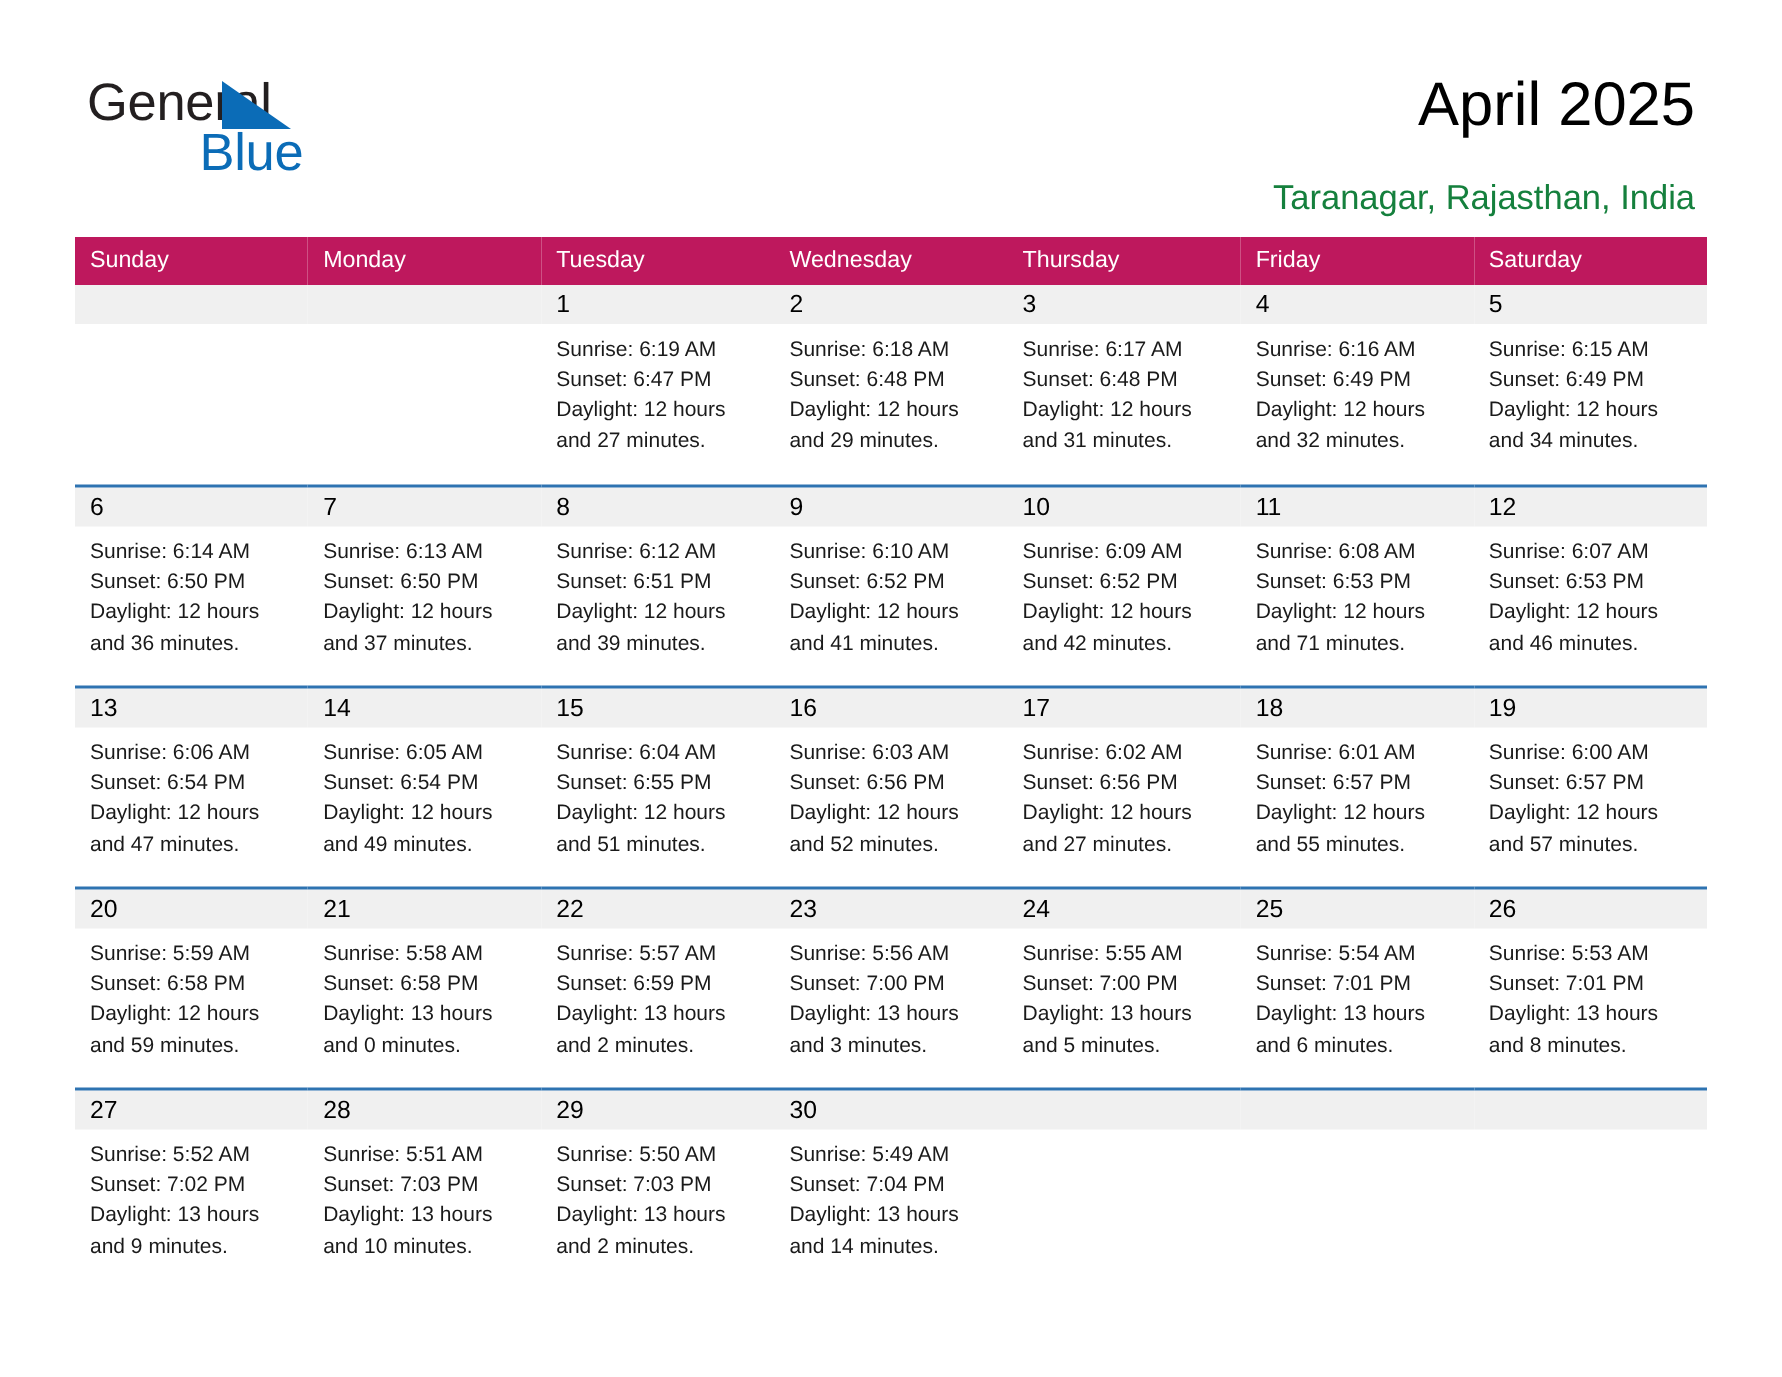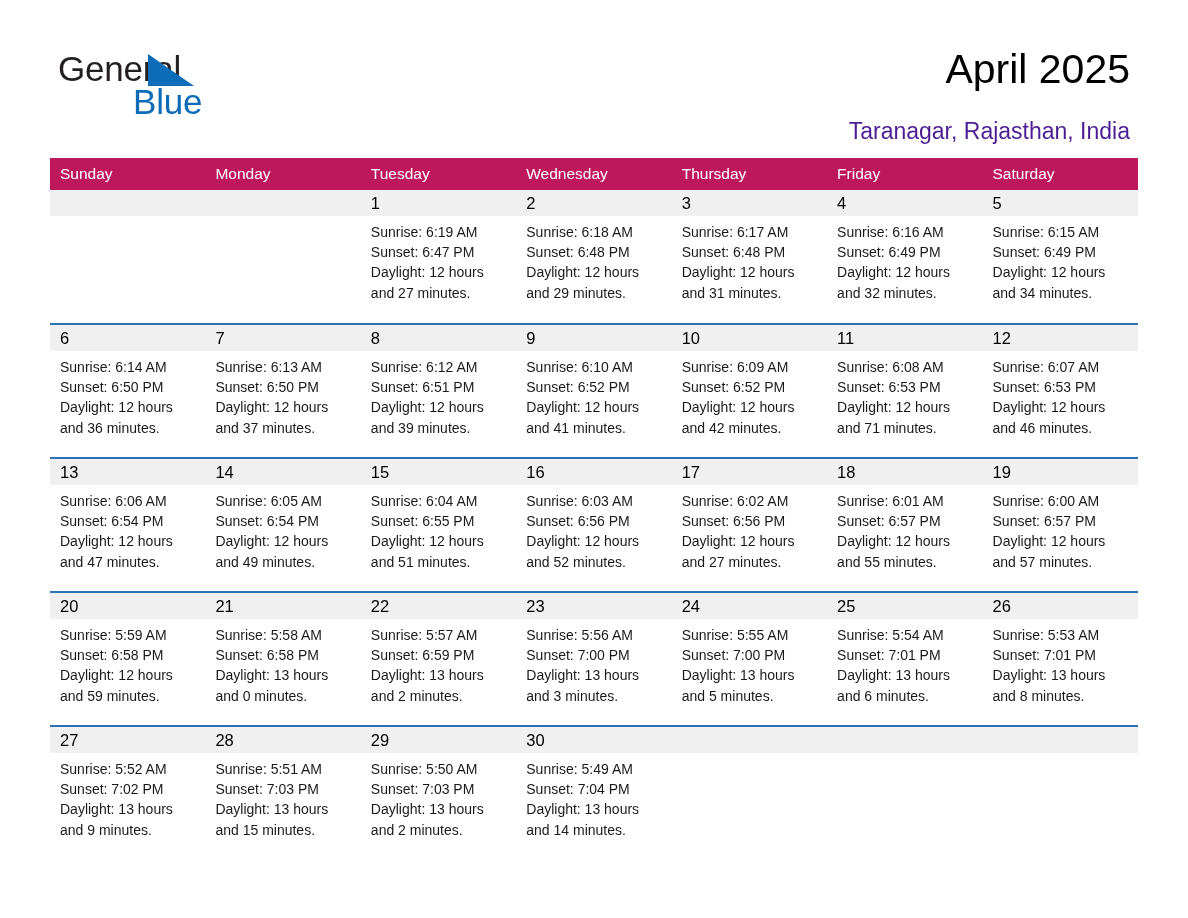--- a/index.html
+++ b/index.html
@@ -73,21 +73,21 @@
     color: #000000;
     text-align: right;
     white-space: nowrap;
   }
   .subtitle {
     position: absolute;
     right: 58px;
     top: 117px;
     font-size: 23px;
     line-height: 28px;
-    color: #4c1d95;
+    color: #15803d;
     text-align: right;
     white-space: nowrap;
   }
 
   
   .calendar {
     position: absolute;
     left: 50px;
     top: 158px;
     width: 1088px;
@@ -507,21 +507,21 @@
             </span>
           </span>
         </td>
         <td>
           <span class="cell">
             <span class="daynum">28</span>
             <span class="details">
               <span class="line">Sunrise: 5:51 AM</span>
               <span class="line">Sunset: 7:03 PM</span>
               <span class="line">Daylight: 13 hours</span>
-              <span class="line">and 15 minutes.</span>
+              <span class="line">and 10 minutes.</span>
             </span>
           </span>
         </td>
         <td>
           <span class="cell">
             <span class="daynum">29</span>
             <span class="details">
               <span class="line">Sunrise: 5:50 AM</span>
               <span class="line">Sunset: 7:03 PM</span>
               <span class="line">Daylight: 13 hours</span>

